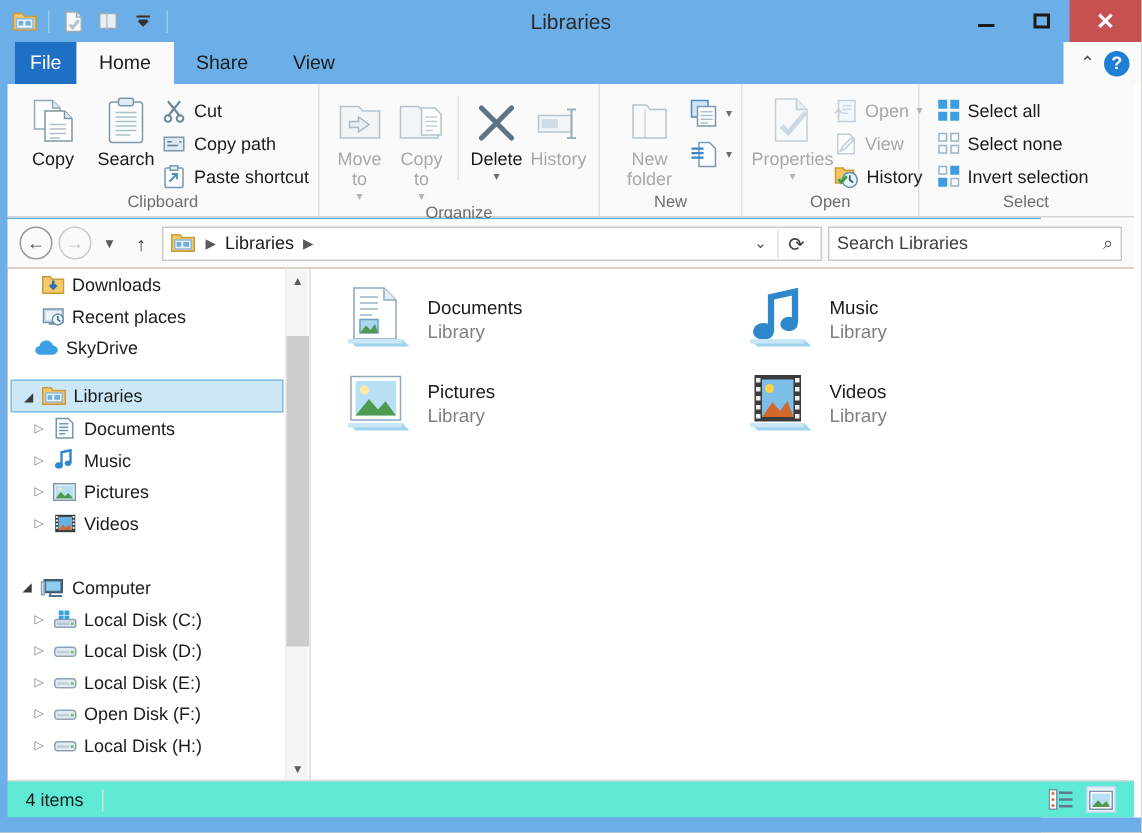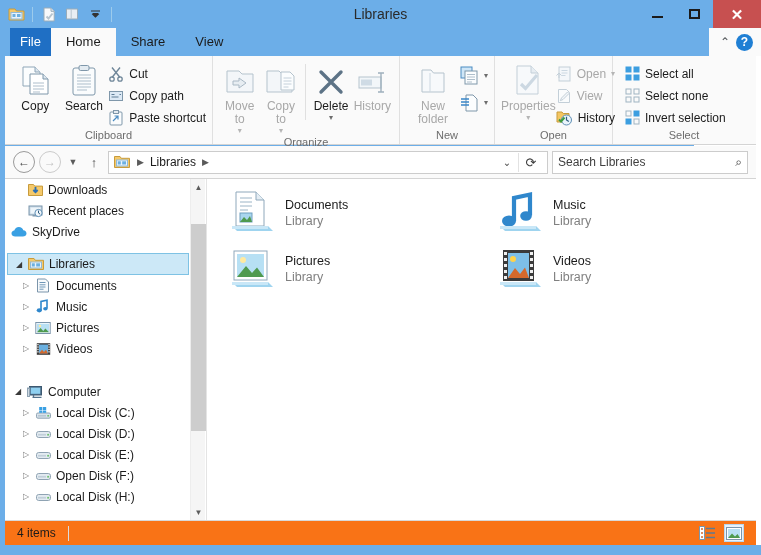--- a/index.html
+++ b/index.html
@@ -208,21 +208,21 @@
   }
   .item .ico { width: 52px; height: 50px; display: flex; align-items: center; justify-content: center; }
   .item .txt { display: flex; flex-direction: column; gap: 2px; }
   .item .name { font-size: 12.5px; color: #1b1b1b; }
   .item .sub { font-size: 12.5px; color: #808080; }
 
   
   .statusbar {
     position: absolute; left: 5px; top: 520px;
     width: 751px; height: 25px;
-    background: #f97316;
+    background: #5eead4;
     border-top: 1px solid #d9d9d9;
     display: flex; align-items: center;
   }
   .status-text { font-size: 12px; color: #1b1b1b; padding-left: 12px; }
   .status-div { width: 1px; height: 15px; background: #dcdcdc; margin-left: 12px; }
   .viewbtns { margin-left: auto; display: flex; align-items: center; gap: 7px; padding-right: 12px; }
   .viewbtn { width: 20px; height: 18px; display: flex; align-items: center; justify-content: center; }
   .viewbtn.active { background: #e8f2fb; border: 1px solid #b9d7ef; }
 
   .frame-bottom {
@@ -557,21 +557,21 @@
               <rect x="1" y="2" width="13" height="9" fill="#c9d9e6" stroke="#7b95ab"></rect>
               <rect x="2.5" y="3.5" width="10" height="6" fill="#eef5fa"></rect>
               <path d="M4.5 11.8h6" stroke="#7b95ab" stroke-width="1.4"></path>
               <circle cx="10.5" cy="9" r="3.6" fill="#f2f7fb" stroke="#5f8fb5"></circle>
               <path d="M10.5 6.6V9l1.7 1.2" stroke="#2f5d80" fill="none"></path>
             </svg>
           </div>
           <span class="tlabel">Recent places</span>
         </div>
 
-        <div class="trow" style="padding-left:4px">
+        <div class="trow" style="padding-left:16px">
           <div class="ticon">
             <svg width="17" height="12" viewBox="0 0 17 12">
               <path d="M4.2 10.5c-2 0-3.7-1.3-3.7-3 0-1.5 1.2-2.7 2.8-2.9C3.8 2.6 5.6 1 7.9 1c2.2 0 4 1.4 4.4 3.3 1.9.1 3.2 1.4 3.2 3.1 0 1.7-1.6 3.1-3.6 3.1z" fill="#3aa0e3"></path>
             </svg>
           </div>
           <span class="tlabel">SkyDrive</span>
         </div>
 
         <div class="tspacer"></div>
 

